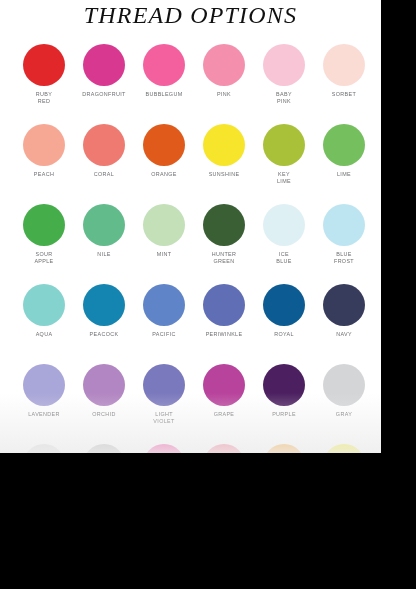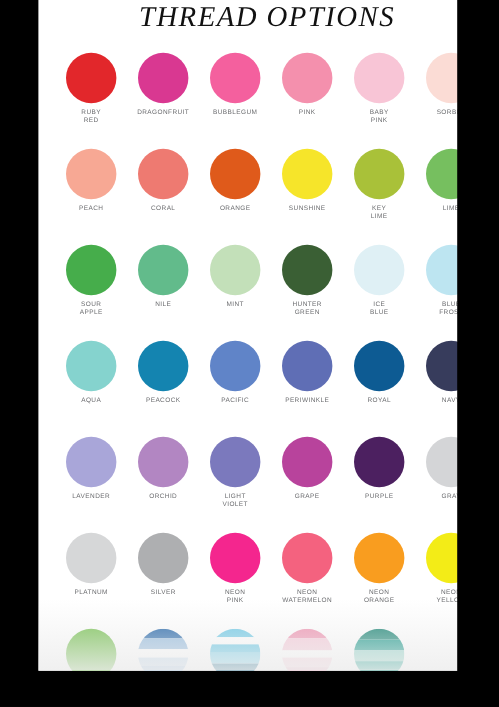--- a/index.html
+++ b/index.html
@@ -18,24 +18,23 @@
     width: 416px;
     height: 589px;
     background: #000000;
   }
   
   #sheet {
     position: absolute;
     left: 0;
     top: 0;
     width: 381px;
-    height: 559px;
+    height: 453px;
     background: #ffffff;
     overflow: hidden;
-    margin-left: 32px;
   }
   #sheet-shadow {
     position: absolute;
     left: 0;
     bottom: 0;
     width: 381px;
     height: 60px;
     background: linear-gradient(to bottom, rgba(255,255,255,0) 0%, rgba(237,237,237,0.85) 100%);
     pointer-events: none;
   }

